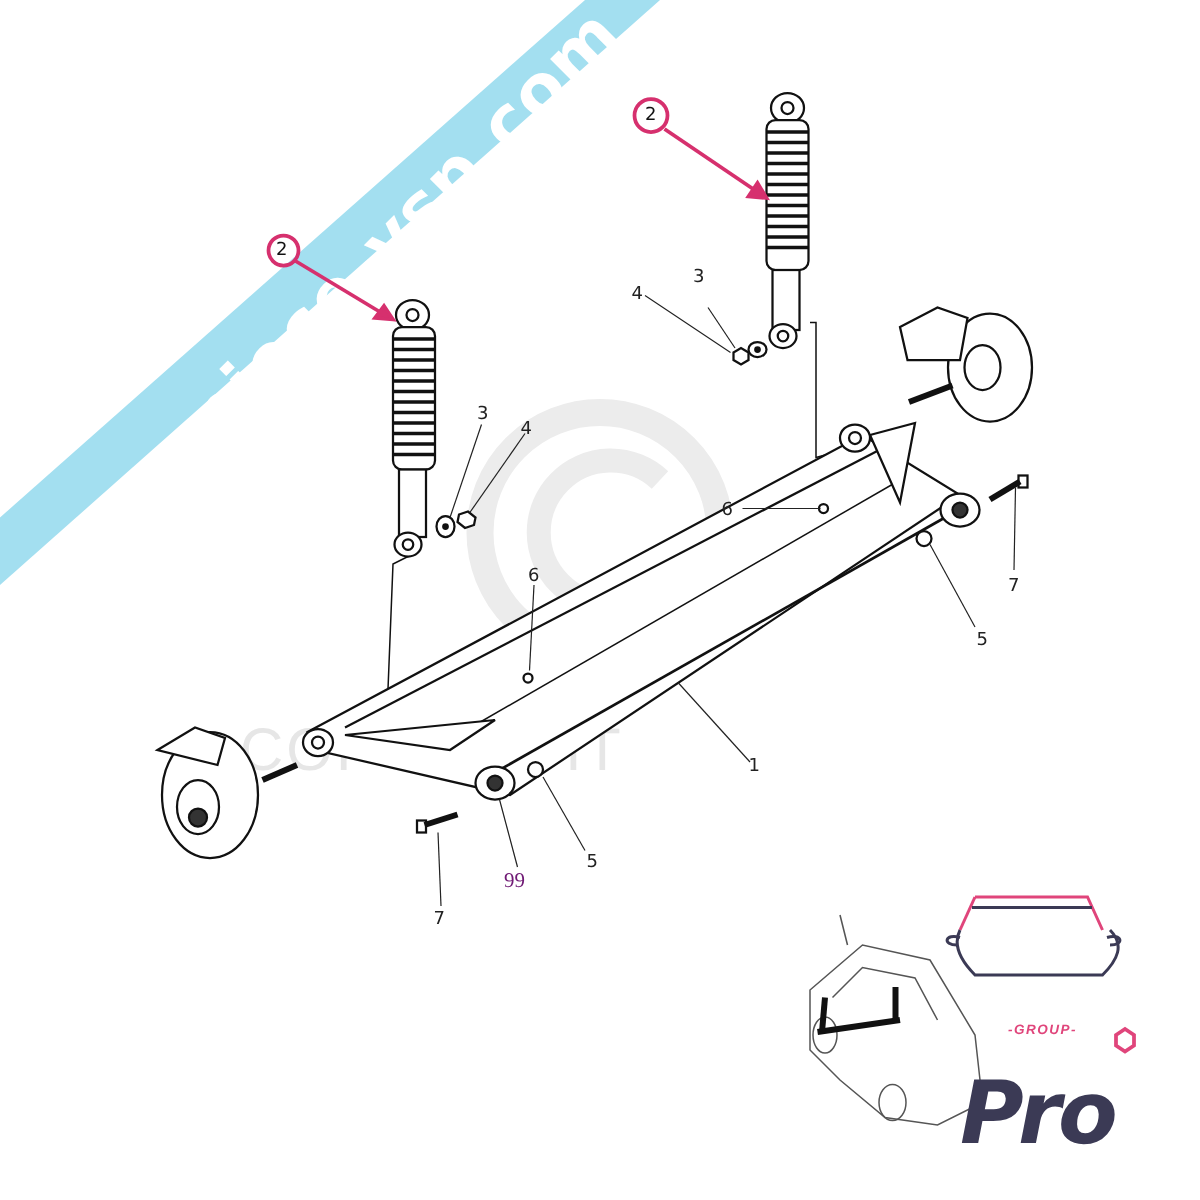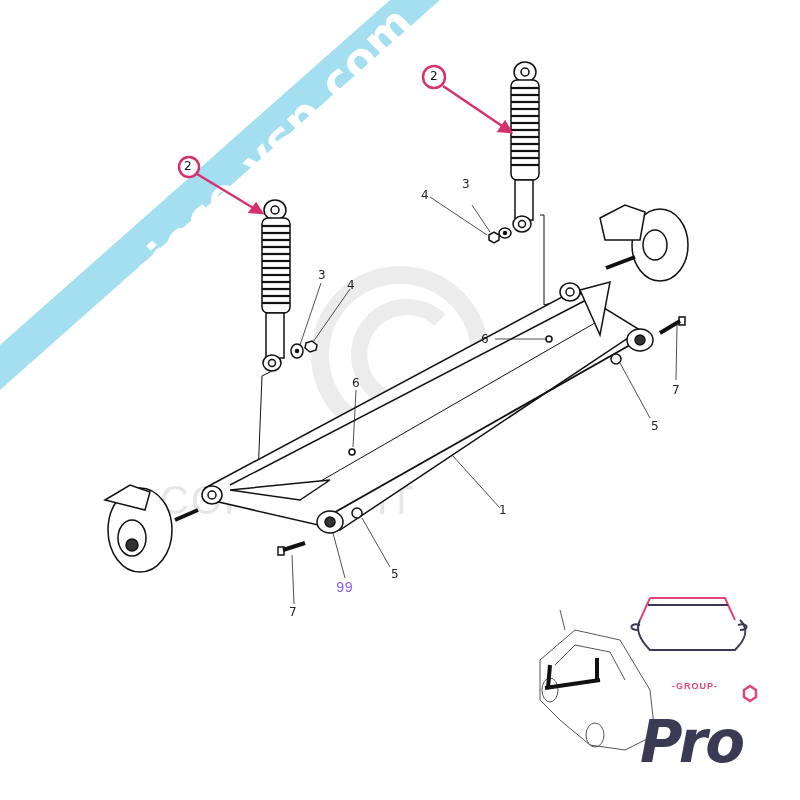--- a/index.html
+++ b/index.html
@@ -14,23 +14,23 @@
   }
   .copyright-text {
     position:absolute; left:160px; top:478px; font-size:40px; color:#e6e6e6;
     font-family:"Liberation Sans", sans-serif; letter-spacing:2px;
   }
   .copyright-brand {
     position:absolute; left:432px; top:468px; font-size:52px; color:#e6e6e6; font-style:italic;
     font-family:"Liberation Sans", sans-serif;
   }
   .lbl { position:absolute; font-size:12px; color:#222; font-family:"DejaVu Sans", sans-serif; }
-  .lbl-serif { position:absolute; font-size:14px; color:#8b5cf6; font-family:Liberation Mono, monospace;text-align:center; }
+  .lbl-serif { position:absolute; font-size:14px; color:#701a75; font-family:Liberation Serif, serif;text-align:center; }
   .callout-num { position:absolute; font-size:12px; color:#111; font-family:"DejaVu Sans", sans-serif; }
-  .logo-group { position:absolute; left:672px; top:681px; font-size:9px; font-weight:bold; color:#e0457b; letter-spacing:1px; }
+  .logo-group { position:absolute; left:672px; top:681px; font-size:9px; font-style:italic; font-weight:bold; color:#e0457b; letter-spacing:1px; }
   .logo-pro { position:absolute; left:640px; top:668px; font-size:58px; font-style:italic; font-weight:bold; color:#3b3a55; font-family:"DejaVu Sans", sans-serif; letter-spacing:-2px;margin-top:40px; }
   .logo-vsp { position:absolute; left:622px; top:708px; font-size:62px; font-style:italic; font-weight:bold; color:#5cc3e6; font-family:"DejaVu Sans", sans-serif; letter-spacing:-2px; }
   svg { position:absolute; left:0; top:0; }
 </style>
 </head>
 <body>
 
 <div class="stage">
 
   <svg width="800" height="800">

